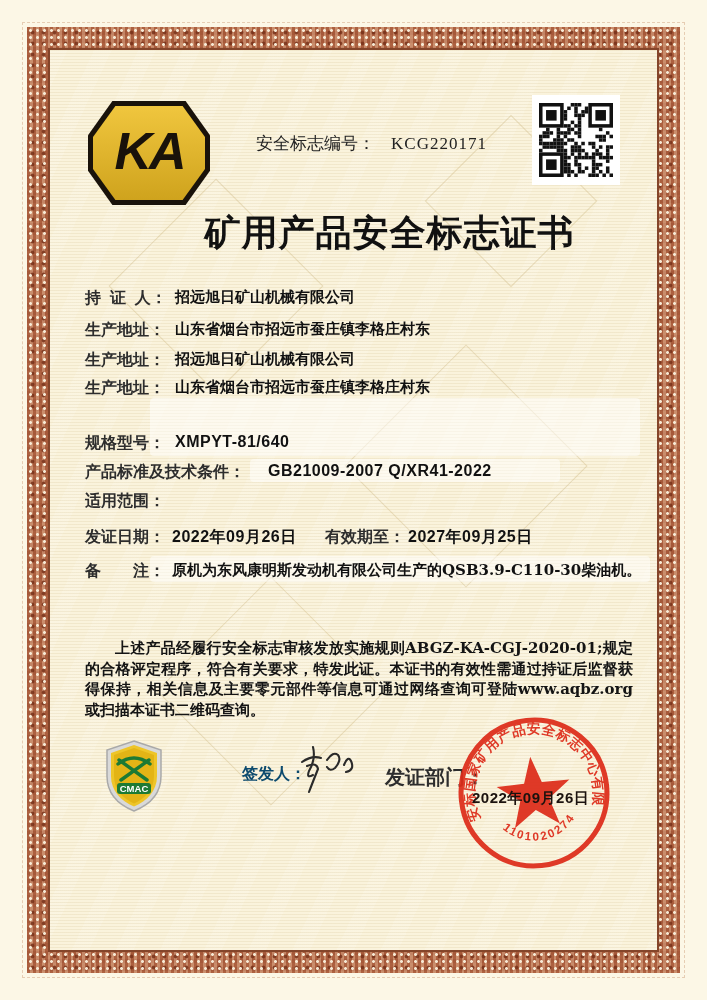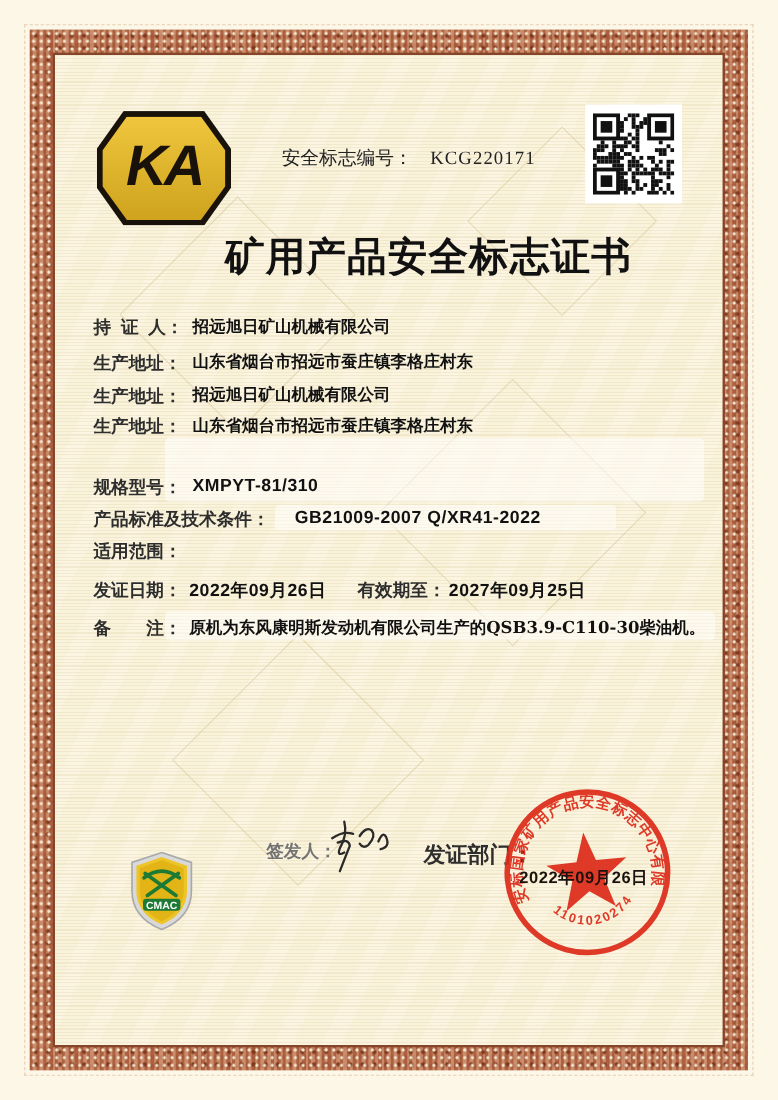--- a/index.html
+++ b/index.html
@@ -47,22 +47,22 @@
   .fvalue.wide{left:268px;}
   .v-script{font-family:"DejaVu Serif",serif;font-weight:700;font-size:15px;}
   .v-bold{font-weight:700;font-size:16px;letter-spacing:.5px;}
   .l2{left:325px;} .v2{left:408px;} .v-issue{left:172px;}
 
   .paragraph{position:absolute;left:85px;top:638px;width:548px;font-size:15px;
       font-weight:600;color:#141414;line-height:20.5px;text-indent:2em;text-align:justify;
       font-family:"DejaVu Serif",serif;}
 
   
-  .badge{position:absolute;left:115px;top:740px;margin-top:34px;}
-  .signer-label{position:absolute;left:242px;top:764px;font-size:16px;font-weight:700;color:#737373;}
+  .badge{position:absolute;left:102px;top:740px;}
+  .signer-label{position:absolute;left:242px;top:764px;font-size:16px;font-weight:700;color:#0c4a6e;}
   .signature{position:absolute;left:296px;top:742px;}
   .dept-label{position:absolute;left:385px;top:764px;font-size:20px;font-weight:700;color:#2d2d2d;}
   .stamp{position:absolute;left:455px;top:714px;width:158px;height:158px;}
   .stamp svg{transform:rotate(-6deg);opacity:.93;}
   .stamp-date{position:absolute;left:472px;top:789px;width:120px;font-size:15px;
       font-weight:700;color:#1b120e;letter-spacing:.5px;z-index:5;}
 </style>
 </head>
 <body>
 
@@ -256,41 +256,42 @@
   <div class="frow" style="top:350px">
       <span class="flabel">生产地址：</span>
       <span class="fvalue v-script">招远旭日矿山机械有限公司</span>
     </div>
   <div class="frow" style="top:378px">
       <span class="flabel">生产地址：</span>
       <span class="fvalue v-script">山东省烟台市招远市蚕庄镇李格庄村东</span>
     </div>
   <div class="frow" style="top:433px">
       <span class="flabel">规格型号：</span>
-      <span class="fvalue v-bold">XMPYT-81/310</span>
+      <span class="fvalue v-bold">XMPYT-81/640</span>
     </div>
   <div class="frow" style="top:462px">
       <span class="flabel">产品标准及技术条件：</span>
       <span class="fvalue v-bold wide">GB21009-2007 Q/XR41-2022</span>
     </div>
   <div class="frow" style="top:491px">
       <span class="flabel">适用范围：</span>
     </div>
 
   <div class="frow" style="top:527px">
     <span class="flabel">发证日期：</span>
     <span class="fvalue v-bold v-issue">2022年09月26日</span>
     <span class="flabel l2">有效期至：</span>
     <span class="fvalue v-bold v2">2027年09月25日</span>
   </div>
   <div class="frow" style="top:561px">
     <span class="flabel">备　　注：</span>
     <span class="fvalue v-script v-issue">原机为东风康明斯发动机有限公司生产的QSB3.9-C110-30柴油机。</span>
   </div>
 
+  <div class="paragraph">上述产品经履行安全标志审核发放实施规则ABGZ-KA-CGJ-2020-01;规定的合格评定程序，符合有关要求，特发此证。本证书的有效性需通过持证后监督获得保持，相关信息及主要零元部件等信息可通过网络查询可登陆www.aqbz.org或扫描本证书二维码查询。</div>
 
   <div class="badge">
     <svg width="64" height="72" viewBox="0 0 64 72">
       <path d="M32,1 L59,10 V36 C59,54 47,65 32,71 C17,65 5,54 5,36 V10 Z" fill="#d9d9d9" stroke="#a9a9a9" stroke-width="1.5"></path>
       <path d="M32,5 L55,13 V36 C55,51 45,61 32,66.5 C19,61 9,51 9,36 V13 Z" fill="#eec529"></path>
       <path d="M32,8 L52,15 V36 C52,49.5 43,58.5 32,63.5 C21,58.5 12,49.5 12,36 V15 Z" fill="#e3b416"></path>
       <g stroke="#1c7a34" stroke-width="3.4" stroke-linecap="round" fill="none">
         <path d="M17,20 L45,40"></path>
         <path d="M47,20 L19,40"></path>
         <path d="M16,24 Q32,12 48,24"></path>

